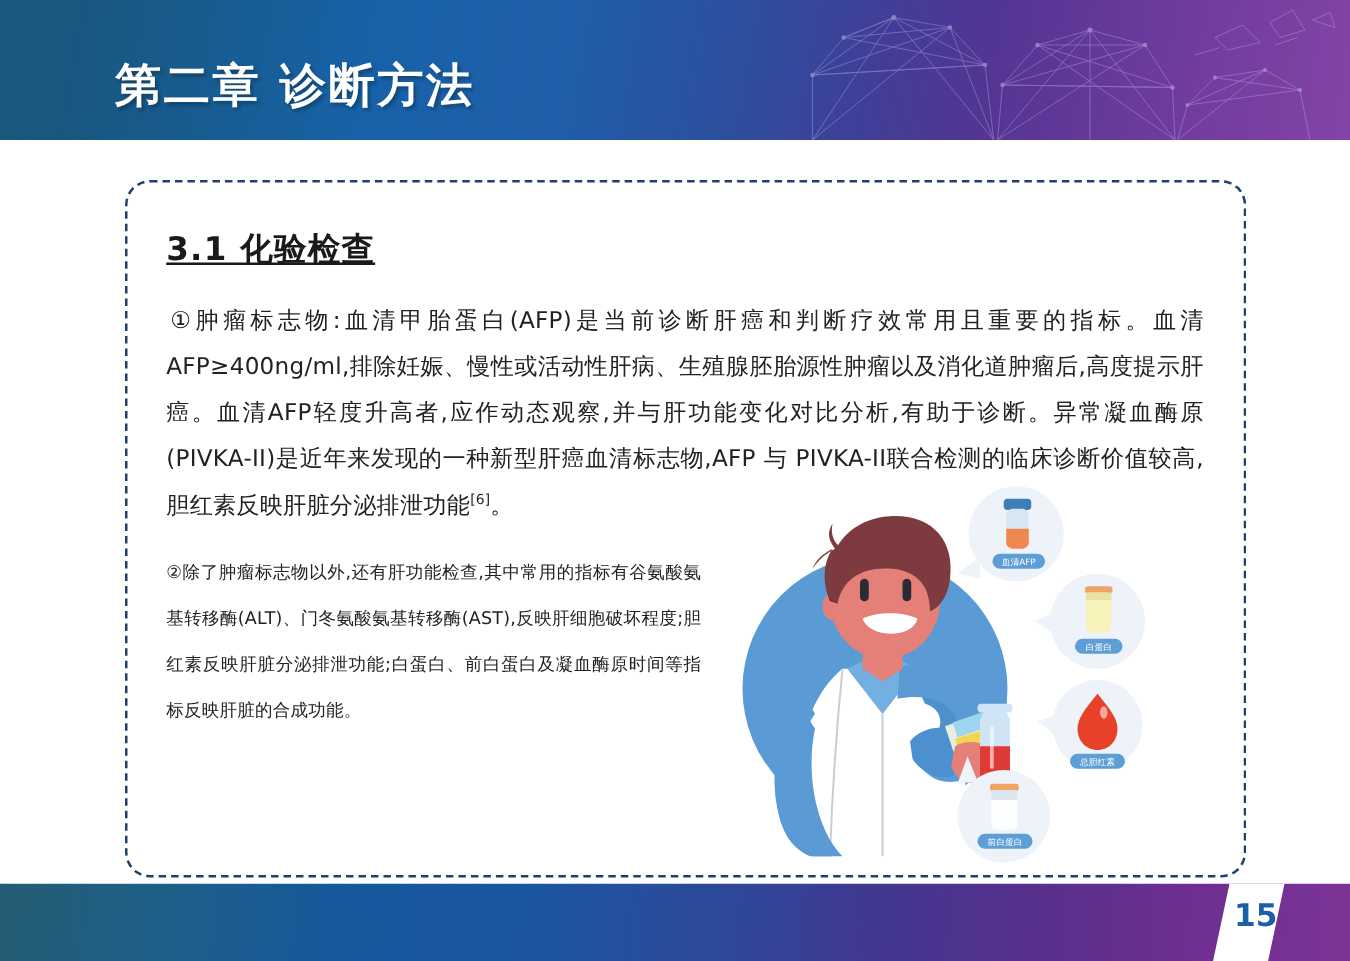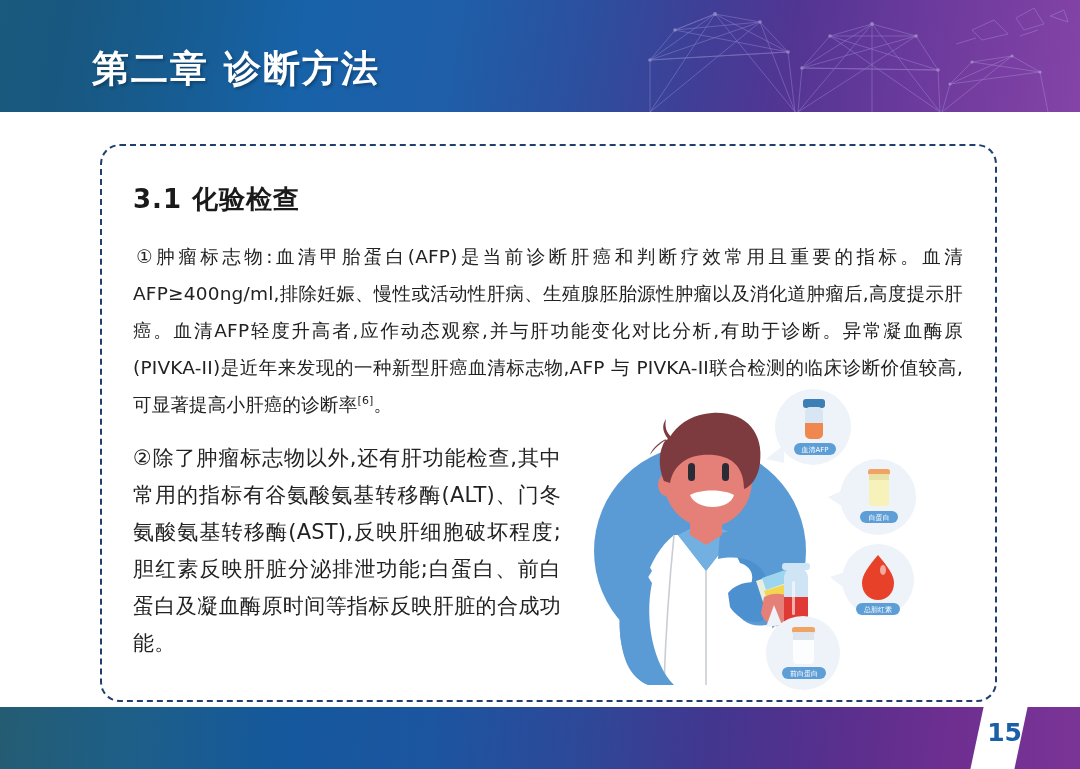--- a/index.html
+++ b/index.html
@@ -79,20 +79,21 @@
   
   #section-heading {
     position: absolute;
     left: 133px;
     top: 182px;
     font-size: 26px;
     font-weight: bold;
     color: #1a1a1a;
     letter-spacing: 1px;
     font-family: "DejaVu Sans", "Liberation Sans", sans-serif;
+    text-decoration: underline;
   }
 
   #para-one {
     position: absolute;
     left: 133px;
     top: 238px;
     width: 830px;
     font-size: 18.5px;
     line-height: 37px;
     color: #222222;
@@ -101,21 +102,21 @@
     letter-spacing: 0.2px;
     font-family: "DejaVu Sans", "Liberation Sans", sans-serif;
   }
   #para-one .indent { display: inline-block; width: 0px; }
 
   #para-two {
     position: absolute;
     left: 133px;
     top: 440px;
     width: 428px;
-    font-size: 21px;
+    font-size: 14px;
     line-height: 37px;
     color: #222222;
     text-align: justify;
     text-justify: inter-ideograph;
     letter-spacing: 0.2px;
     font-family: "DejaVu Sans", "Liberation Sans", sans-serif;
   }
 
   sup.refmark {
     font-size: 11px;
@@ -220,21 +221,21 @@
     </svg>
 
     <div id="chapter-title">第二章 诊断方法</div>
   </div>
 
   <div id="content-frame"></div>
 
   <div id="section-heading">3.1  化验检查</div>
 
   <div id="para-one">
-    <span class="indent"></span><span>①肿瘤标志物:血清甲胎蛋白(AFP)是当前诊断肝癌和判断疗效常用且重要的指标。血清AFP≥400ng/ml,排除妊娠、慢性或活动性肝病、生殖腺胚胎源性肿瘤以及消化道肿瘤后,高度提示肝癌。血清AFP轻度升高者,应作动态观察,并与肝功能变化对比分析,有助于诊断。异常凝血酶原(PIVKA-II)是近年来发现的一种新型肝癌血清标志物,AFP 与 PIVKA-II联合检测的临床诊断价值较高,可显著提高小肝癌的诊断率</span><sup class="refmark">[6]</sup><span>。</span>
+    <span class="indent"></span><span>①肿瘤标志物:血清甲胎蛋白(AFP)是当前诊断肝癌和判断疗效常用且重要的指标。血清AFP≥400ng/ml,排除妊娠、慢性或活动性肝病、生殖腺胚胎源性肿瘤以及消化道肿瘤后,高度提示肝癌。血清AFP轻度升高者,应作动态观察,并与肝功能变化对比分析,有助于诊断。异常凝血酶原(PIVKA-II)是近年来发现的一种新型肝癌血清标志物,AFP 与 PIVKA-II联合检测的临床诊断价值较高,胆红素反映肝脏分泌排泄功能</span><sup class="refmark">[6]</sup><span>。</span>
   </div>
 
   <div id="para-two">②除了肿瘤标志物以外,还有肝功能检查,其中常用的指标有谷氨酸氨基转移酶(ALT)、门冬氨酸氨基转移酶(AST),反映肝细胞破坏程度;胆红素反映肝脏分泌排泄功能;白蛋白、前白蛋白及凝血酶原时间等指标反映肝脏的合成功能。</div>
 
   <svg id="illustration" viewBox="0 0 412 320">
 
     <circle cx="122" cy="166" r="106" fill="#5b9bd5"></circle>
 
     <path d="M58 300 C54 230 64 176 96 150 L158 150 C192 178 198 236 194 300 Z" fill="#ffffff"></path>
     <path d="M96 150 C92 190 88 240 86 300" stroke="#c9cdd4" stroke-width="1.6" fill="none"></path>

